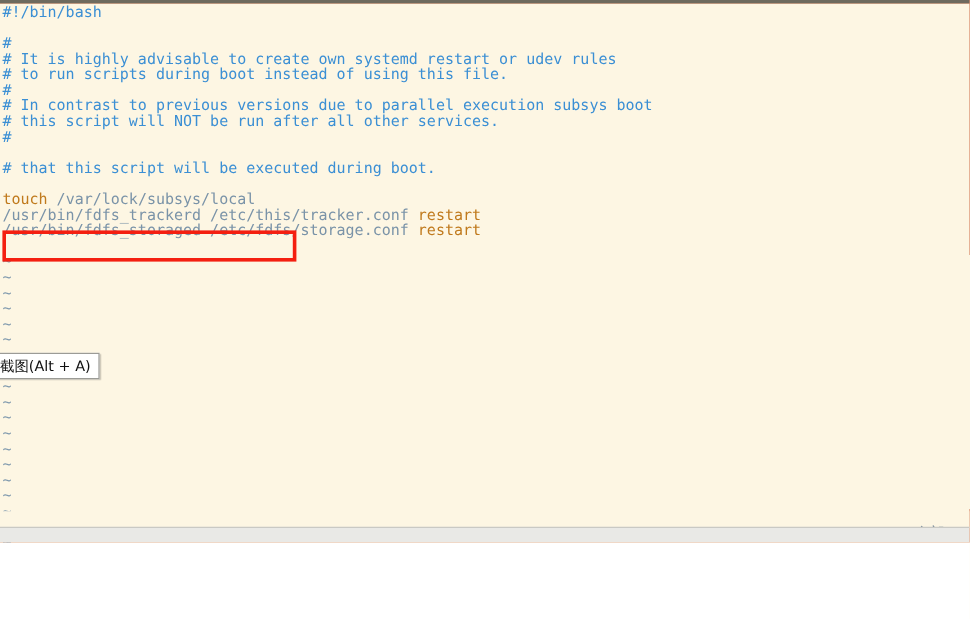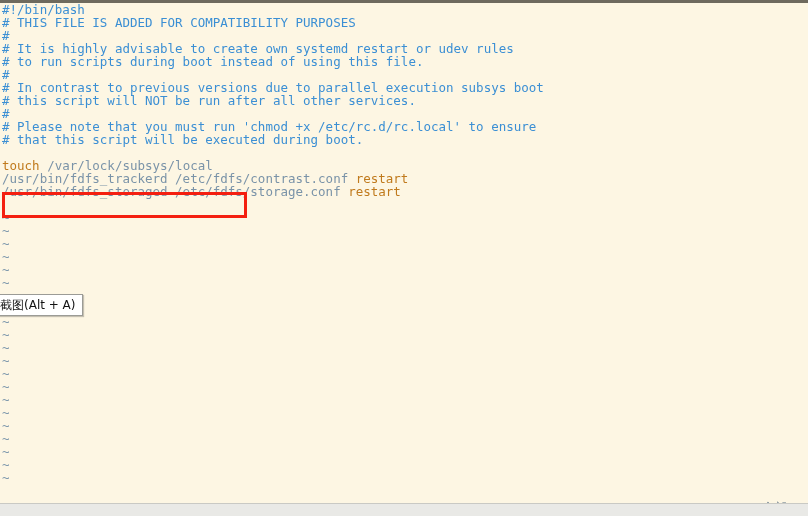--- a/index.html
+++ b/index.html
@@ -10,21 +10,21 @@
   body {
     width: 808px;
     height: 516px;
     overflow: hidden;
     font-family: "DejaVu Sans Mono", monospace;
   }
 
   #app {
     position: relative;
     width: 808px;
-    height: 516px;
+    height: 452px;
     background: #c2410c;
     overflow: hidden;
   }
 
   
   .top-chrome {
     position: absolute;
     top: 0; left: 0;
     width: 808px;
     height: 3px;
@@ -123,33 +123,31 @@
 </head>
 <body>
 
 <div id="app">
 
   <div class="top-chrome"></div>
 
   <div class="editor">
 
   <div class="code-line" style="top: 0px;"><span class="tok-comment">#!/bin/bash</span></div>
-      <div class="code-line" style="top: 13px;"><span class="tok-comment"># THIS FILE IS ADDED FOR COMPATIBILITY PURPOSES</span></div>
       <div class="code-line" style="top: 26px;"><span class="tok-comment">#</span></div>
       <div class="code-line" style="top: 39px;"><span class="tok-comment"># It is highly advisable to create own systemd restart or udev rules</span></div>
       <div class="code-line" style="top: 52px;"><span class="tok-comment"># to run scripts during boot instead of using this file.</span></div>
       <div class="code-line" style="top: 65px;"><span class="tok-comment">#</span></div>
       <div class="code-line" style="top: 78px;"><span class="tok-comment"># In contrast to previous versions due to parallel execution subsys boot</span></div>
       <div class="code-line" style="top: 91px; text-align: right;"><span class="tok-comment"># this script will NOT be run after all other services.</span></div>
       <div class="code-line" style="top: 104px;"><span class="tok-comment">#</span></div>
-      <div class="code-line" style="top: 117px;"><span class="tok-comment"># Please note that you must run 'chmod +x /etc/rc.d/rc.local' to ensure</span></div>
       <div class="code-line" style="top: 130px; text-align: right;"><span class="tok-comment"># that this script will be executed during boot.</span></div>
       <div class="code-line" style="top: 143px;">&nbsp;</div>
       <div class="code-line" style="top: 156px;"><span class="tok-kw">touch</span><span class="tok-path"> /var/lock/subsys/local</span></div>
-      <div class="code-line" style="top: 169px;"><span class="tok-path">/usr/bin/fdfs_trackerd /etc/fdfs/contrast.conf </span><span class="tok-kw">restart</span></div>
+      <div class="code-line" style="top: 169px;"><span class="tok-path">/usr/bin/fdfs_trackerd /etc/this/tracker.conf </span><span class="tok-kw">restart</span></div>
       <div class="code-line" style="top: 182px;"><span class="tok-path">/usr/bin/fdfs_storaged /etc/fdfs/storage.conf </span><span class="tok-kw">restart</span></div>
       <div class="code-line tok-tilde" style="top: 208px;">~</div>
       <div class="code-line tok-tilde" style="top: 221px;">~</div>
       <div class="code-line tok-tilde" style="top: 234px;">~</div>
       <div class="code-line tok-tilde" style="top: 247px;">~</div>
       <div class="code-line tok-tilde" style="top: 260px;">~</div>
       <div class="code-line tok-tilde" style="top: 273px;">~</div>
       <div class="code-line tok-tilde" style="top: 286px;">~</div>
       <div class="code-line tok-tilde" style="top: 299px;">~</div>
       <div class="code-line tok-tilde" style="top: 312px;">~</div>

